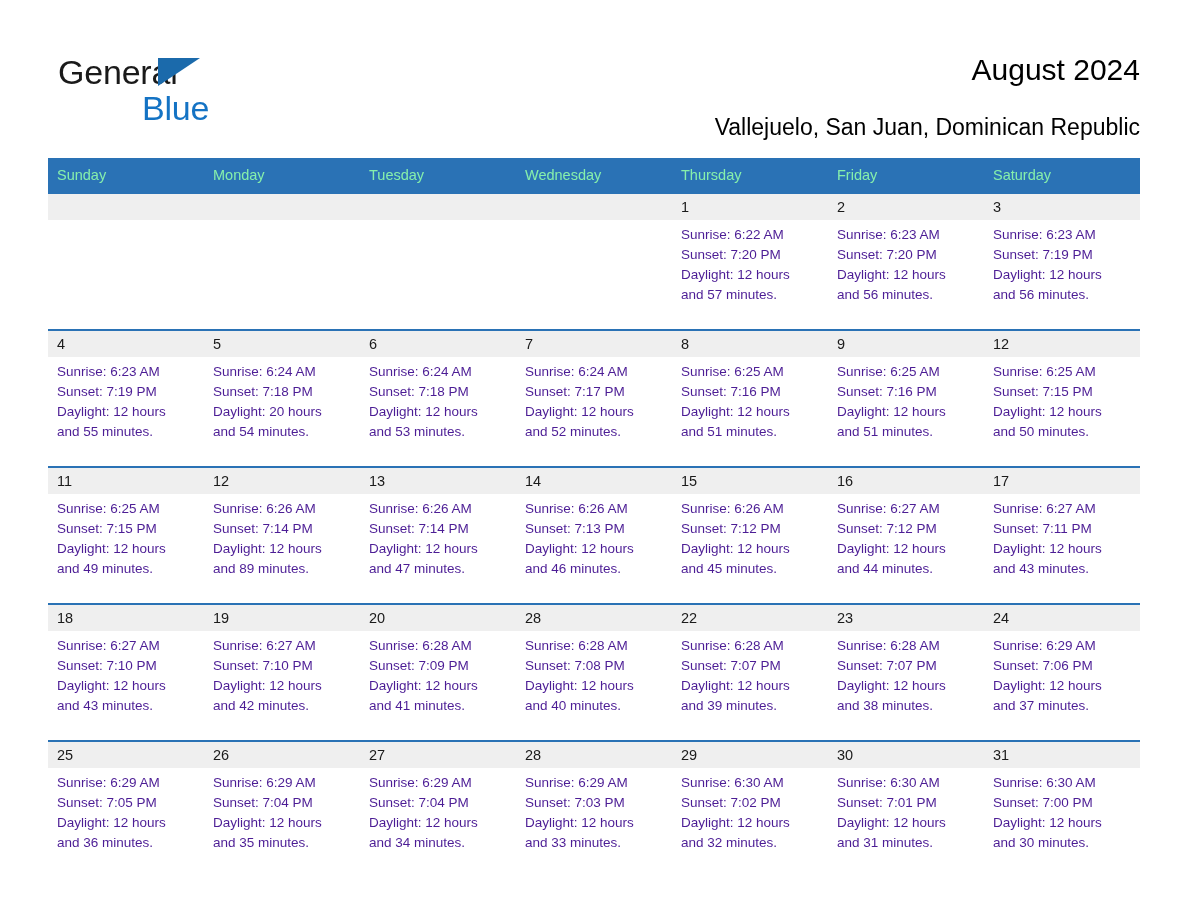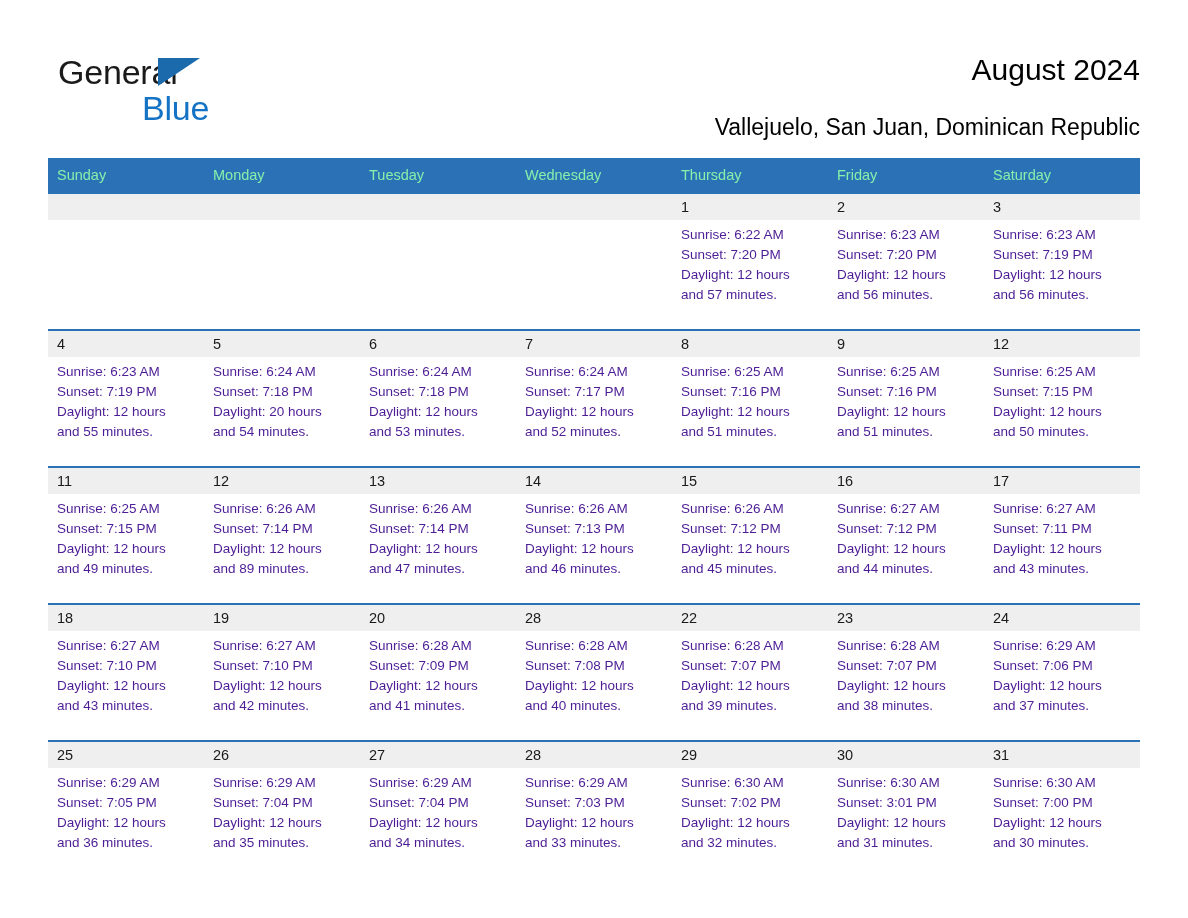--- a/index.html
+++ b/index.html
@@ -436,21 +436,21 @@
             <div class="details">
               <div>Sunrise: 6:30 AM</div>
               <div>Sunset: 7:02 PM</div>
               <div class="detail-daylight">Daylight: 12 hours and 32 minutes.</div>
             </div>
           </td>
           <td class="daycell">
             <div class="daynum-strip">30</div>
             <div class="details">
               <div>Sunrise: 6:30 AM</div>
-              <div>Sunset: 3:01 PM</div>
+              <div>Sunset: 7:01 PM</div>
               <div class="detail-daylight">Daylight: 12 hours and 31 minutes.</div>
             </div>
           </td>
           <td class="daycell">
             <div class="daynum-strip">31</div>
             <div class="details">
               <div>Sunrise: 6:30 AM</div>
               <div>Sunset: 7:00 PM</div>
               <div class="detail-daylight">Daylight: 12 hours and 30 minutes.</div>
             </div>

